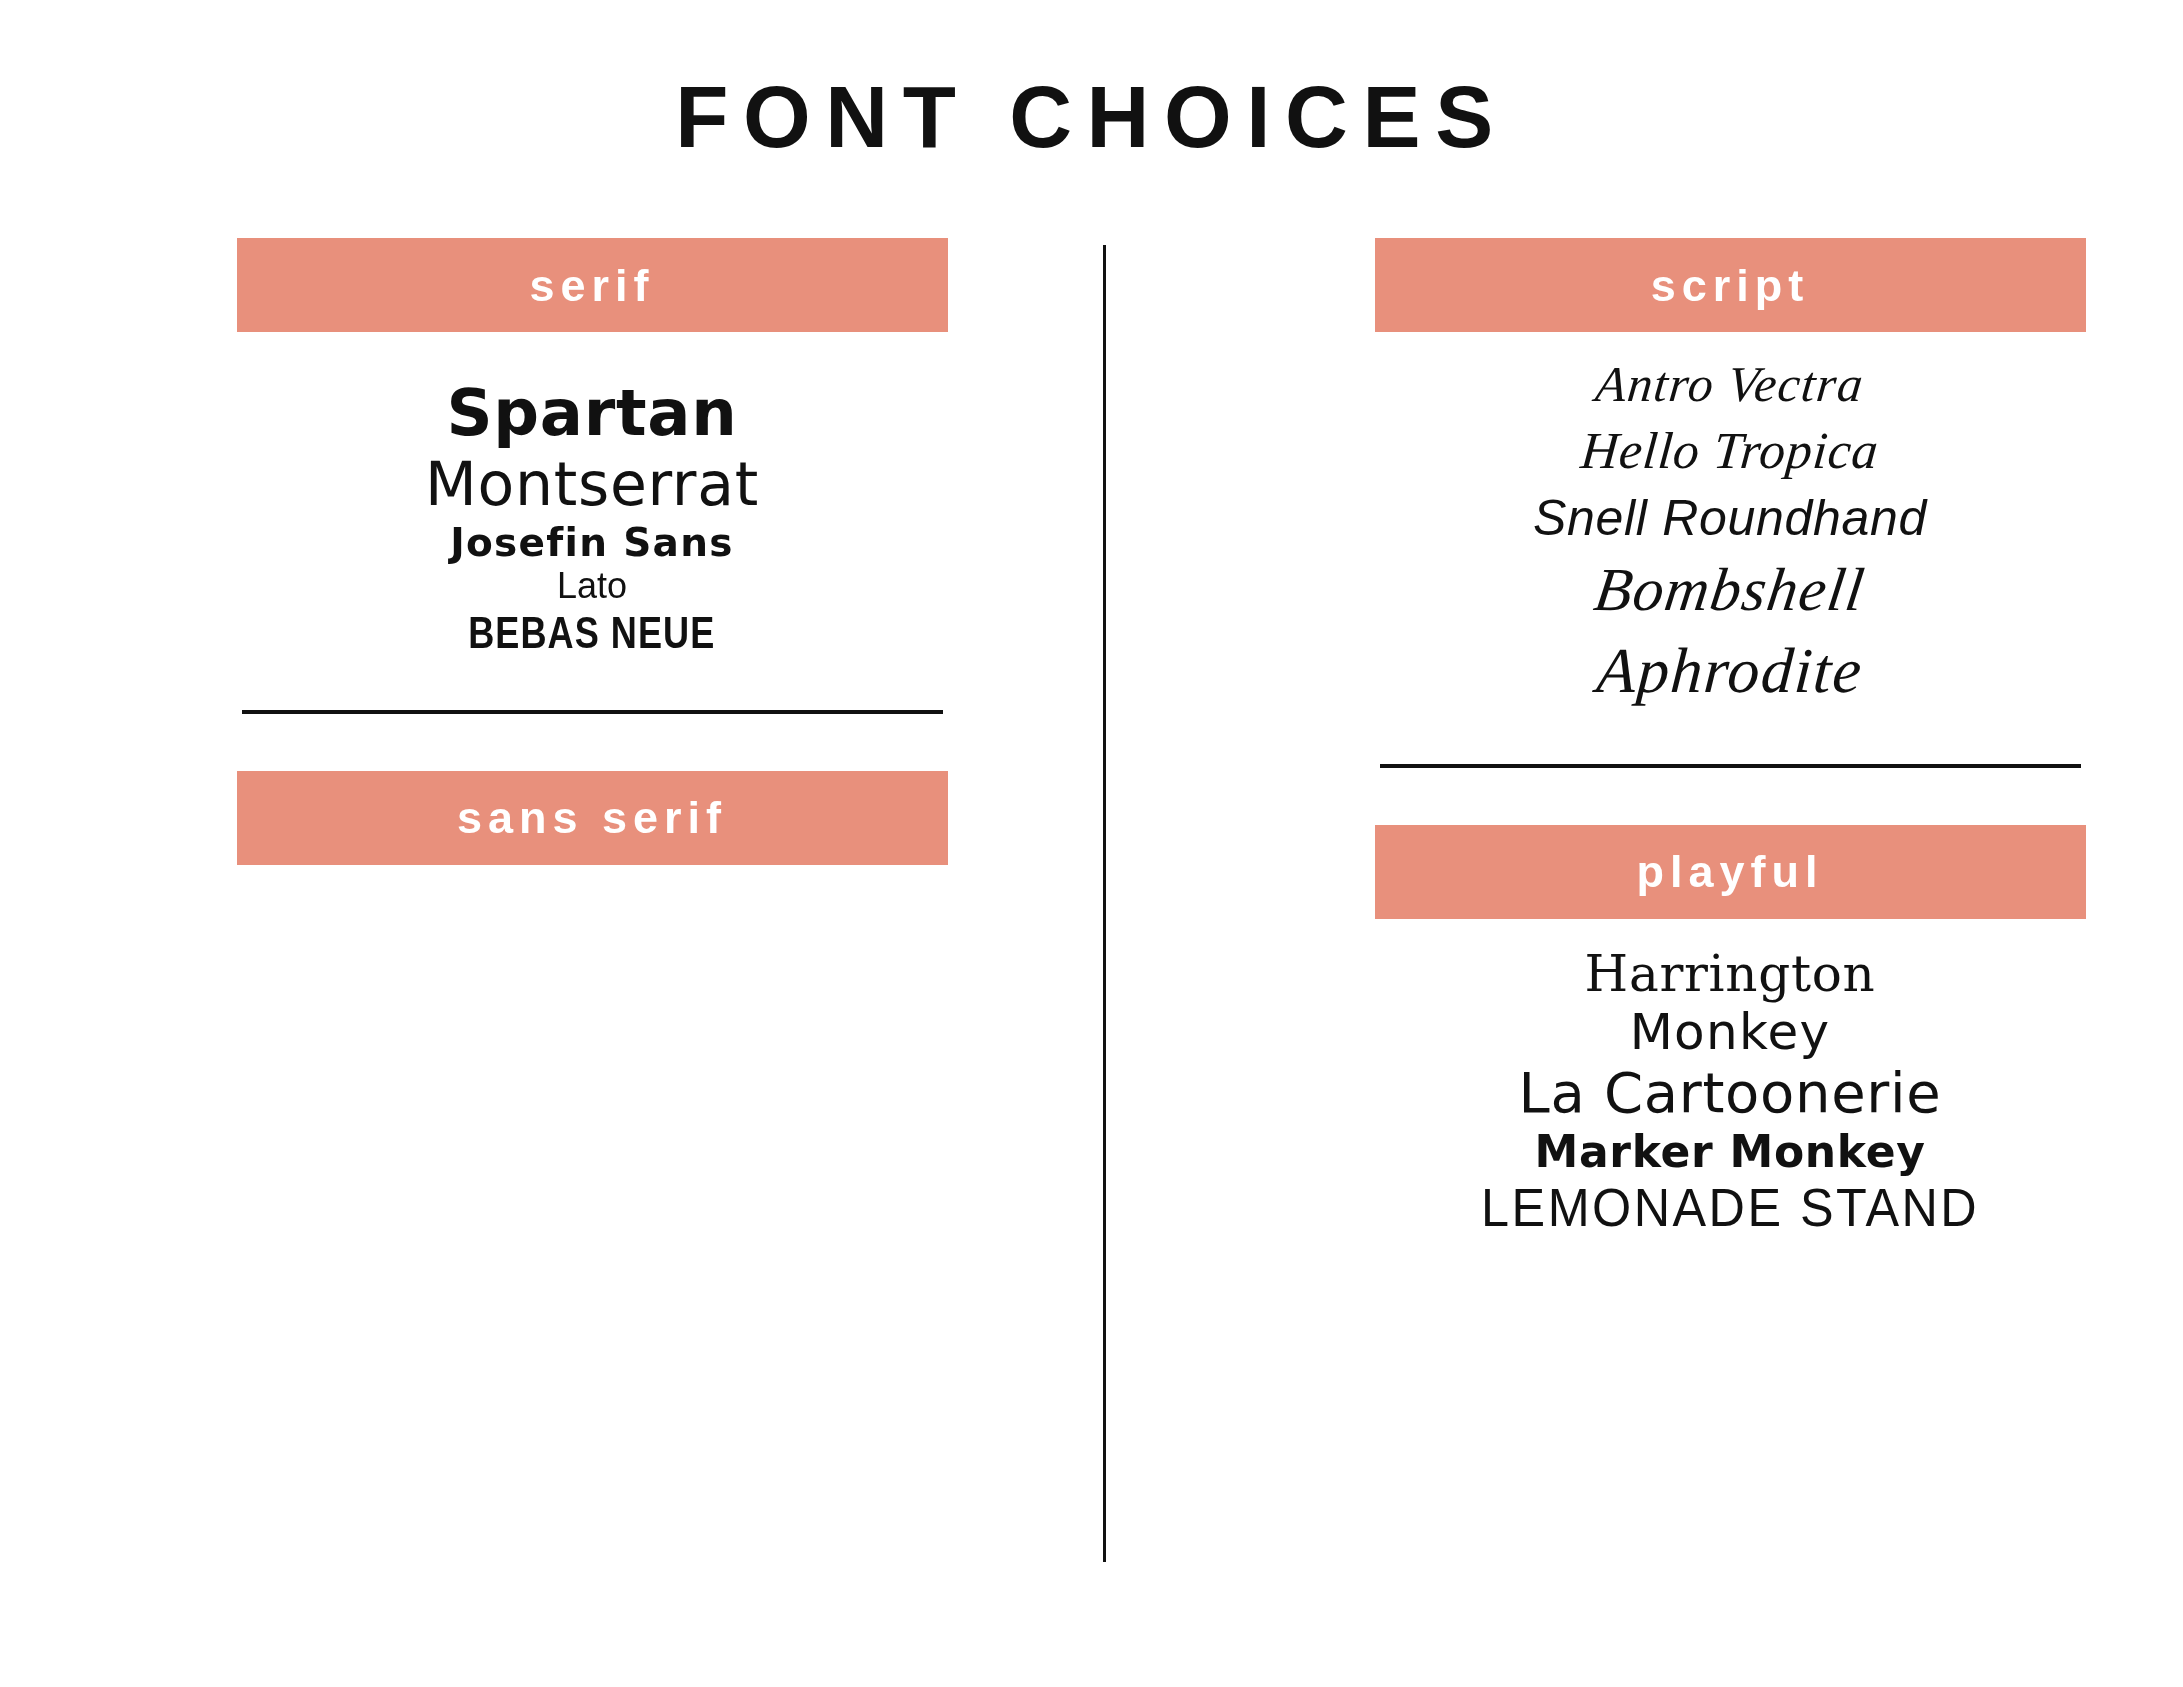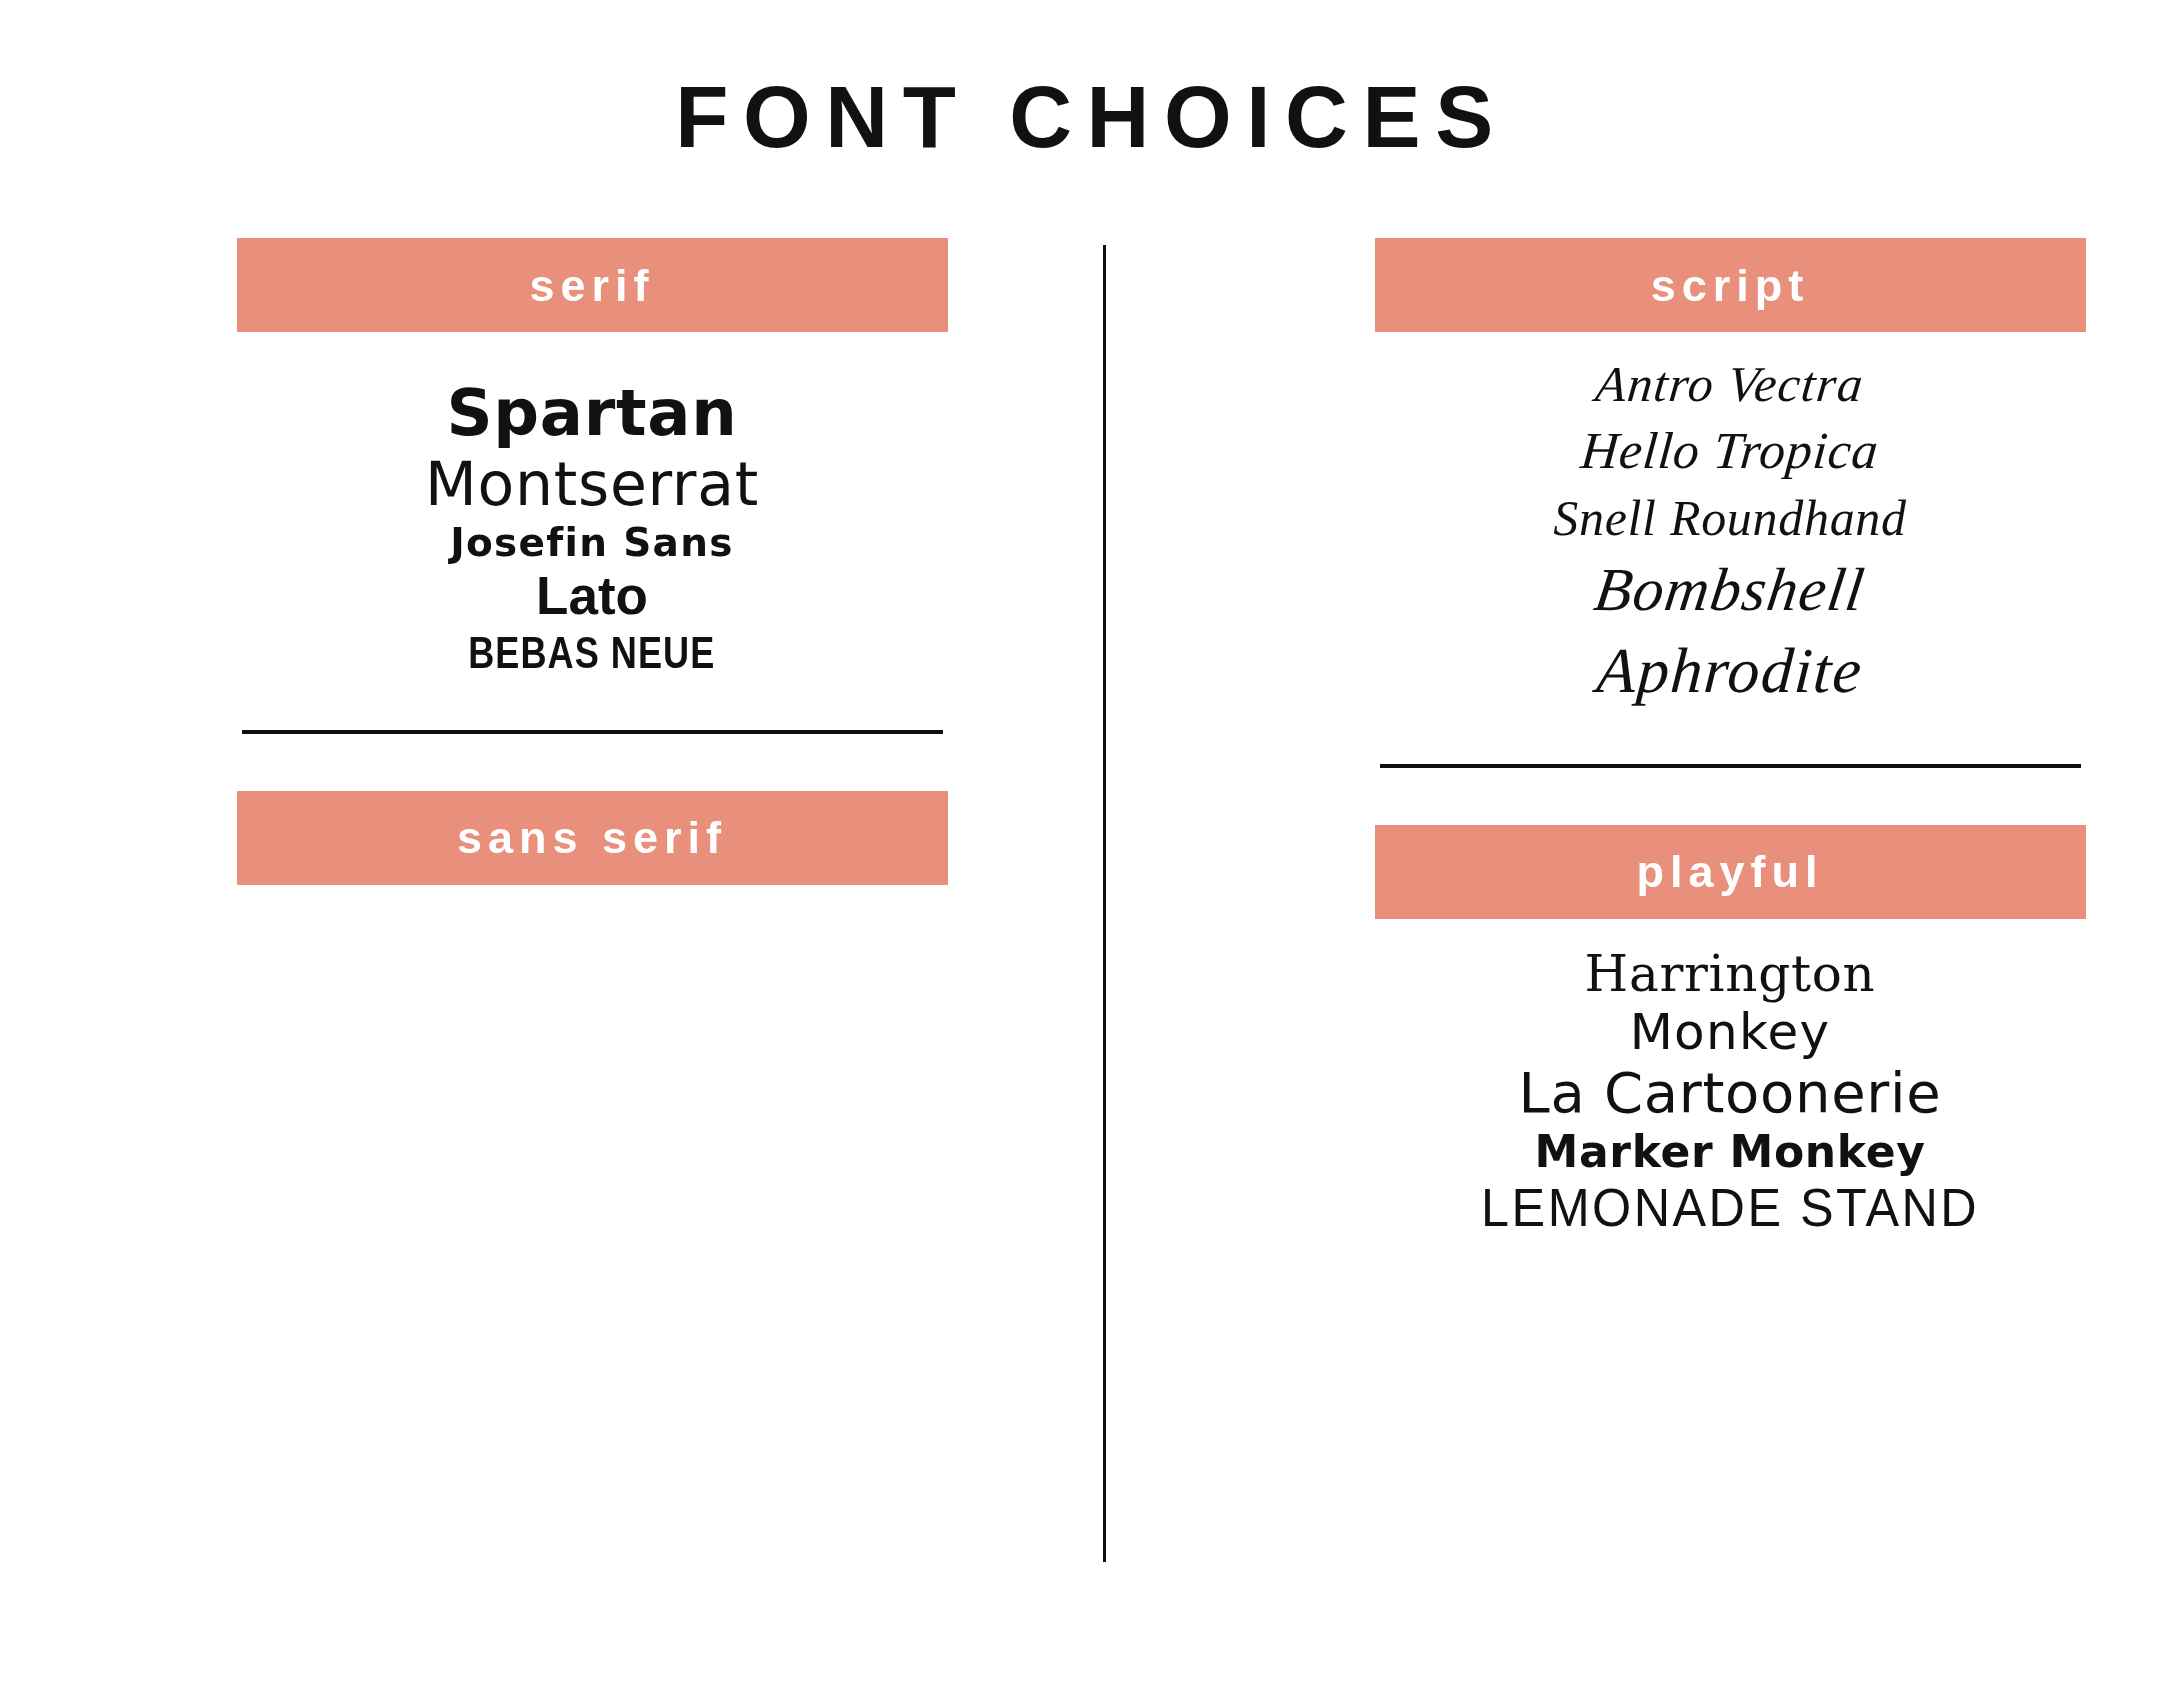--- a/index.html
+++ b/index.html
@@ -105,34 +105,34 @@
     height: 4px;
     background: #111111;
     margin: 0 auto;
   }
 
   
   
   .s-spartan      { font-family: "DejaVu Sans", sans-serif; font-weight: bold; font-size: 64px; letter-spacing: 0.7px; }
   .s-montserrat   { font-family: "DejaVu Sans", sans-serif; font-weight: 400; font-size: 60px; letter-spacing: 0.7px; }
   .s-josefin      { font-family: "DejaVu Sans", sans-serif; font-weight: 700; font-size: 39px; letter-spacing: 1.3px; }
-  .s-lato         { font-family: "Liberation Sans", sans-serif; font-weight: 700; font-size: 53px; text-align: center; }
+  .s-lato         { font-family: "Liberation Sans", sans-serif; font-weight: 400; font-size: 36px; text-align: center; }
   .s-bebas        { font-family: "Liberation Sans", sans-serif; font-weight: bold; font-size: 44px; letter-spacing: 1.3px; transform: scaleX(0.82); display:inline-block; }
 
   
   .ss-playfair    { font-family: "Liberation Serif", serif; font-weight: 400; font-size: 61px; }
   .ss-cinzel      { font-family: "Liberation Serif", serif; font-weight: 400; font-size: 53px; letter-spacing: 2px; }
   .ss-cardo       { font-family: "Liberation Serif", serif; font-weight: bold; font-size: 56px; }
   .ss-cormorant   { font-family: "Liberation Serif", serif; font-weight: 400; font-size: 48px; letter-spacing: 0.7px; }
   .ss-agatho      { font-family: "Liberation Serif", serif; font-weight: 400; font-size: 48px; letter-spacing: 2px; }
 
   
   .sc-1 { font-family: "Liberation Serif", serif; font-style: italic; font-size: 50px; transform: skewX(-6deg); display:inline-block; letter-spacing: 1.3px; }
   .sc-2 { font-family: "Liberation Serif", serif; font-style: italic; font-size: 52px; transform: skewX(-5deg); display:inline-block; letter-spacing: 0.7px; }
-  .sc-3 { font-family: Liberation Serif, serif; font-style: italic; font-size: 50px; display:inline-block; letter-spacing: 0.7px; text-align: right; }
+  .sc-3 { font-family: Liberation Sans, sans-serif; font-style: italic; font-size: 50px; display:inline-block; letter-spacing: 0.7px; text-align: right; }
   .sc-4 { font-family: "Liberation Serif", serif; font-style: italic; font-size: 61px; transform: skewX(-8deg); display:inline-block; letter-spacing: 1.3px; }
   .sc-5 { font-family: "Liberation Serif", serif; font-style: italic; font-size: 64px; transform: skewX(-4deg); display:inline-block; letter-spacing: 1.3px; }
 
   .script-list li { padding: 4px 0; }
 
   
   .p-harrington   { font-family: "DejaVu Serif", serif; font-size: 50px; letter-spacing: 0.7px; }
   .p-tapioca      { font-family: "DejaVu Sans", sans-serif; font-size: 50px; letter-spacing: 1.3px; }
   .p-cartoonerie  { font-family: "DejaVu Sans", sans-serif; font-weight: 400; font-size: 56px; letter-spacing: 0.7px; }
   .p-marker       { font-family: "DejaVu Sans", sans-serif; font-weight: bold; font-size: 44px; letter-spacing: 0.7px; }

